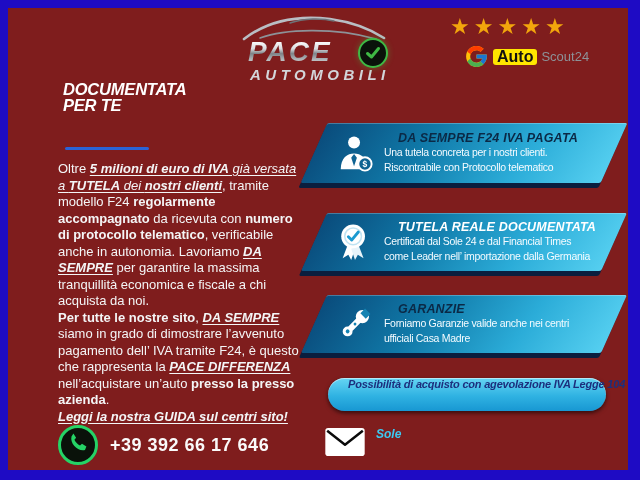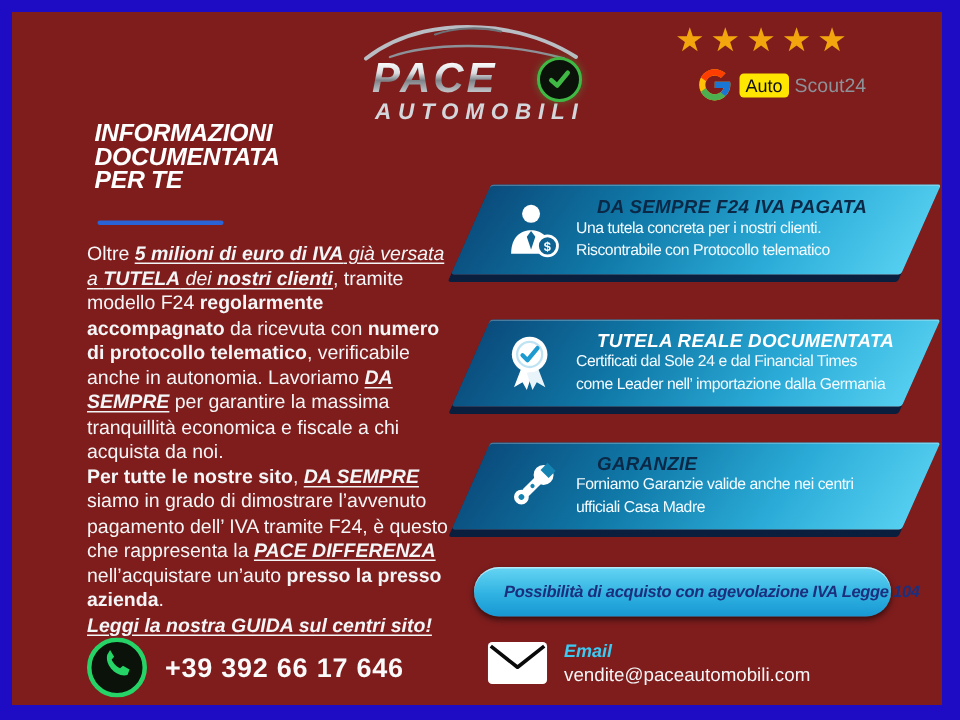--- a/index.html
+++ b/index.html
@@ -33,21 +33,21 @@
     position:absolute; left:122px; top:28px; width:30px; height:30px;
     border:2px solid #3fb944; border-radius:50%;
     background:#0a120a; display:flex; align-items:center; justify-content:center;
     box-shadow:0 0 6px rgba(63,185,68,.45);
   }
   
   .rating { position:absolute; left:442px; top:6px; width:150px; }
   .stars { font-size:22px; letter-spacing:4px; color:#f2a50c; white-space:nowrap; }
   .rating-row { display:flex; align-items:center; gap:4px; margin:4px 0 0 14px; }
   .auto-badge {
-    background:#ffe600; color:#111; font-weight:normal; font-size:12px;
+    background:#ffe600; color:#111; font-weight:bold; font-size:16px;
     padding:0 4px; border-radius:3px; line-height:16px;
   }
   .scout { color:#8d9298; font-size:13px; }
   
   .heading {
     position:absolute; left:55px; top:74px;
     color:#fff; font-weight:bold; font-style:italic;
     font-size:16.5px; line-height:15.5px; letter-spacing:-0.2px;
   }
   .heading-underline {
@@ -85,24 +85,24 @@
     font-size:12.5px; font-weight:bold; font-style:italic;
     color:#0b2946; padding-left:14px; letter-spacing:.2px; white-space:nowrap;
   }
   .card-2 .card-title { color:#ffffff; }
   .card-line {
     color:#f4fbff; font-size:10.5px; letter-spacing:-0.3px;
     line-height:15px; white-space:nowrap;
   }
   
   .law-pill {
-    position:absolute; left:308px; top:370px; width:278px; height:33px;
+    position:absolute; left:320px; top:370px; width:278px; height:33px;
     border-radius:17px;
     background:linear-gradient(180deg,#66d5f3 0%,#2fb2e2 55%,#1897d2 100%);
-    display:flex; align-items:center; gap:8px; padding:0 10px 0 12px;
+    display:flex; align-items:flex-start; gap:8px; padding:0 10px 0 12px;
     box-shadow:inset 0 1px 0 rgba(255,255,255,.5), 0 2px 4px rgba(0,0,0,.6);
   }
   .law-text {
     color:#1c2f7d; font-size:11px; font-weight:bold; font-style:italic;
     white-space:nowrap; letter-spacing:-0.2px;
   }
   
   .whatsapp-row { position:absolute; left:50px; top:417px; display:flex; align-items:center; gap:12px; }
   .phone-number { color:#fafafa; font-size:18px; font-weight:bold; letter-spacing:.5px; }
   .email-block { position:absolute; left:316px; top:419px; display:flex; gap:10px; }
@@ -137,21 +137,20 @@
         <path fill="#FF3D00" d="M6.3 14.7l6.6 4.8C14.7 15.1 18.9 12 24 12c3.1 0 5.9 1.2 8 3l5.7-5.7C34.3 6.1 29.4 4 24 4 16.3 4 9.7 8.3 6.3 14.7z"></path>
         <path fill="#4CAF50" d="M24 44c5.2 0 10-2 13.6-5.2l-6.3-5.3C29.2 35.1 26.7 36 24 36c-5.2 0-9.6-3.3-11.3-8l-6.5 5C9.5 39.6 16.2 44 24 44z"></path>
         <path fill="#1976D2" d="M43.6 20.1H42V20H24v8h11.3c-.8 2.2-2.2 4.2-4.1 5.5l6.3 5.3C41.4 34.5 44 29.6 44 24c0-1.3-.1-2.7-.4-3.9z"></path>
       </svg>
       <span class="auto-badge">Auto</span>
       <span class="scout">Scout24</span>
     </div>
   </div>
 
   <div class="heading">
-    <div>INFORMAZIONI</div>
     <div>DOCUMENTATA</div>
     <div>PER TE</div>
   </div>
   <div class="heading-underline"></div>
 
   <div class="intro-text">
     <p><span>Oltre </span><span class="bui">5 milioni di euro di IVA</span><span class="iu"> già versata a </span><span class="bui">TUTELA</span><span class="iu"> dei </span><span class="bui">nostri clienti</span><span>, tramite modello F24 </span><span class="b">regolarmente accompagnato</span><span> da ricevuta con </span><span class="b">numero di protocollo telematico</span><span>, verificabile anche in autonomia. Lavoriamo </span><span class="bui">DA SEMPRE</span><span> per garantire la massima tranquillità economica e fiscale a chi acquista da noi.</span></p>
     <p><span class="b">Per tutte le nostre sito</span><span>, </span><span class="bui">DA SEMPRE</span><span> siamo in grado di dimostrare l’avvenuto pagamento dell’ IVA tramite F24, è questo che rappresenta la </span><span class="bui">PACE DIFFERENZA</span><span> nell’acquistare un’auto </span><span class="b">presso la presso azienda</span><span>.</span></p>
     <p class="guide-link"><span class="bui">Leggi la nostra GUIDA sul centri sito!</span></p>
   </div>
@@ -233,18 +232,17 @@
     </svg>
     <span class="phone-number">+39 392 66 17 646</span>
   </div>
 
   <div class="email-block">
     <svg width="42" height="30" viewBox="0 0 44 32">
       <rect x="1" y="1" width="42" height="30" rx="3" fill="#fff"></rect>
       <path d="M3 4 L22 19 L41 4" stroke="#0a0a0a" stroke-width="2.6" fill="none" stroke-linejoin="round"></path>
     </svg>
     <div>
-      <div class="email-label">Email</div>
-      <div class="email-address">vendite@paceautomobili.com</div>
+      <div class="email-label">Sole</div>
     </div>
   </div>
 
 </div>
 
 </body></html>

